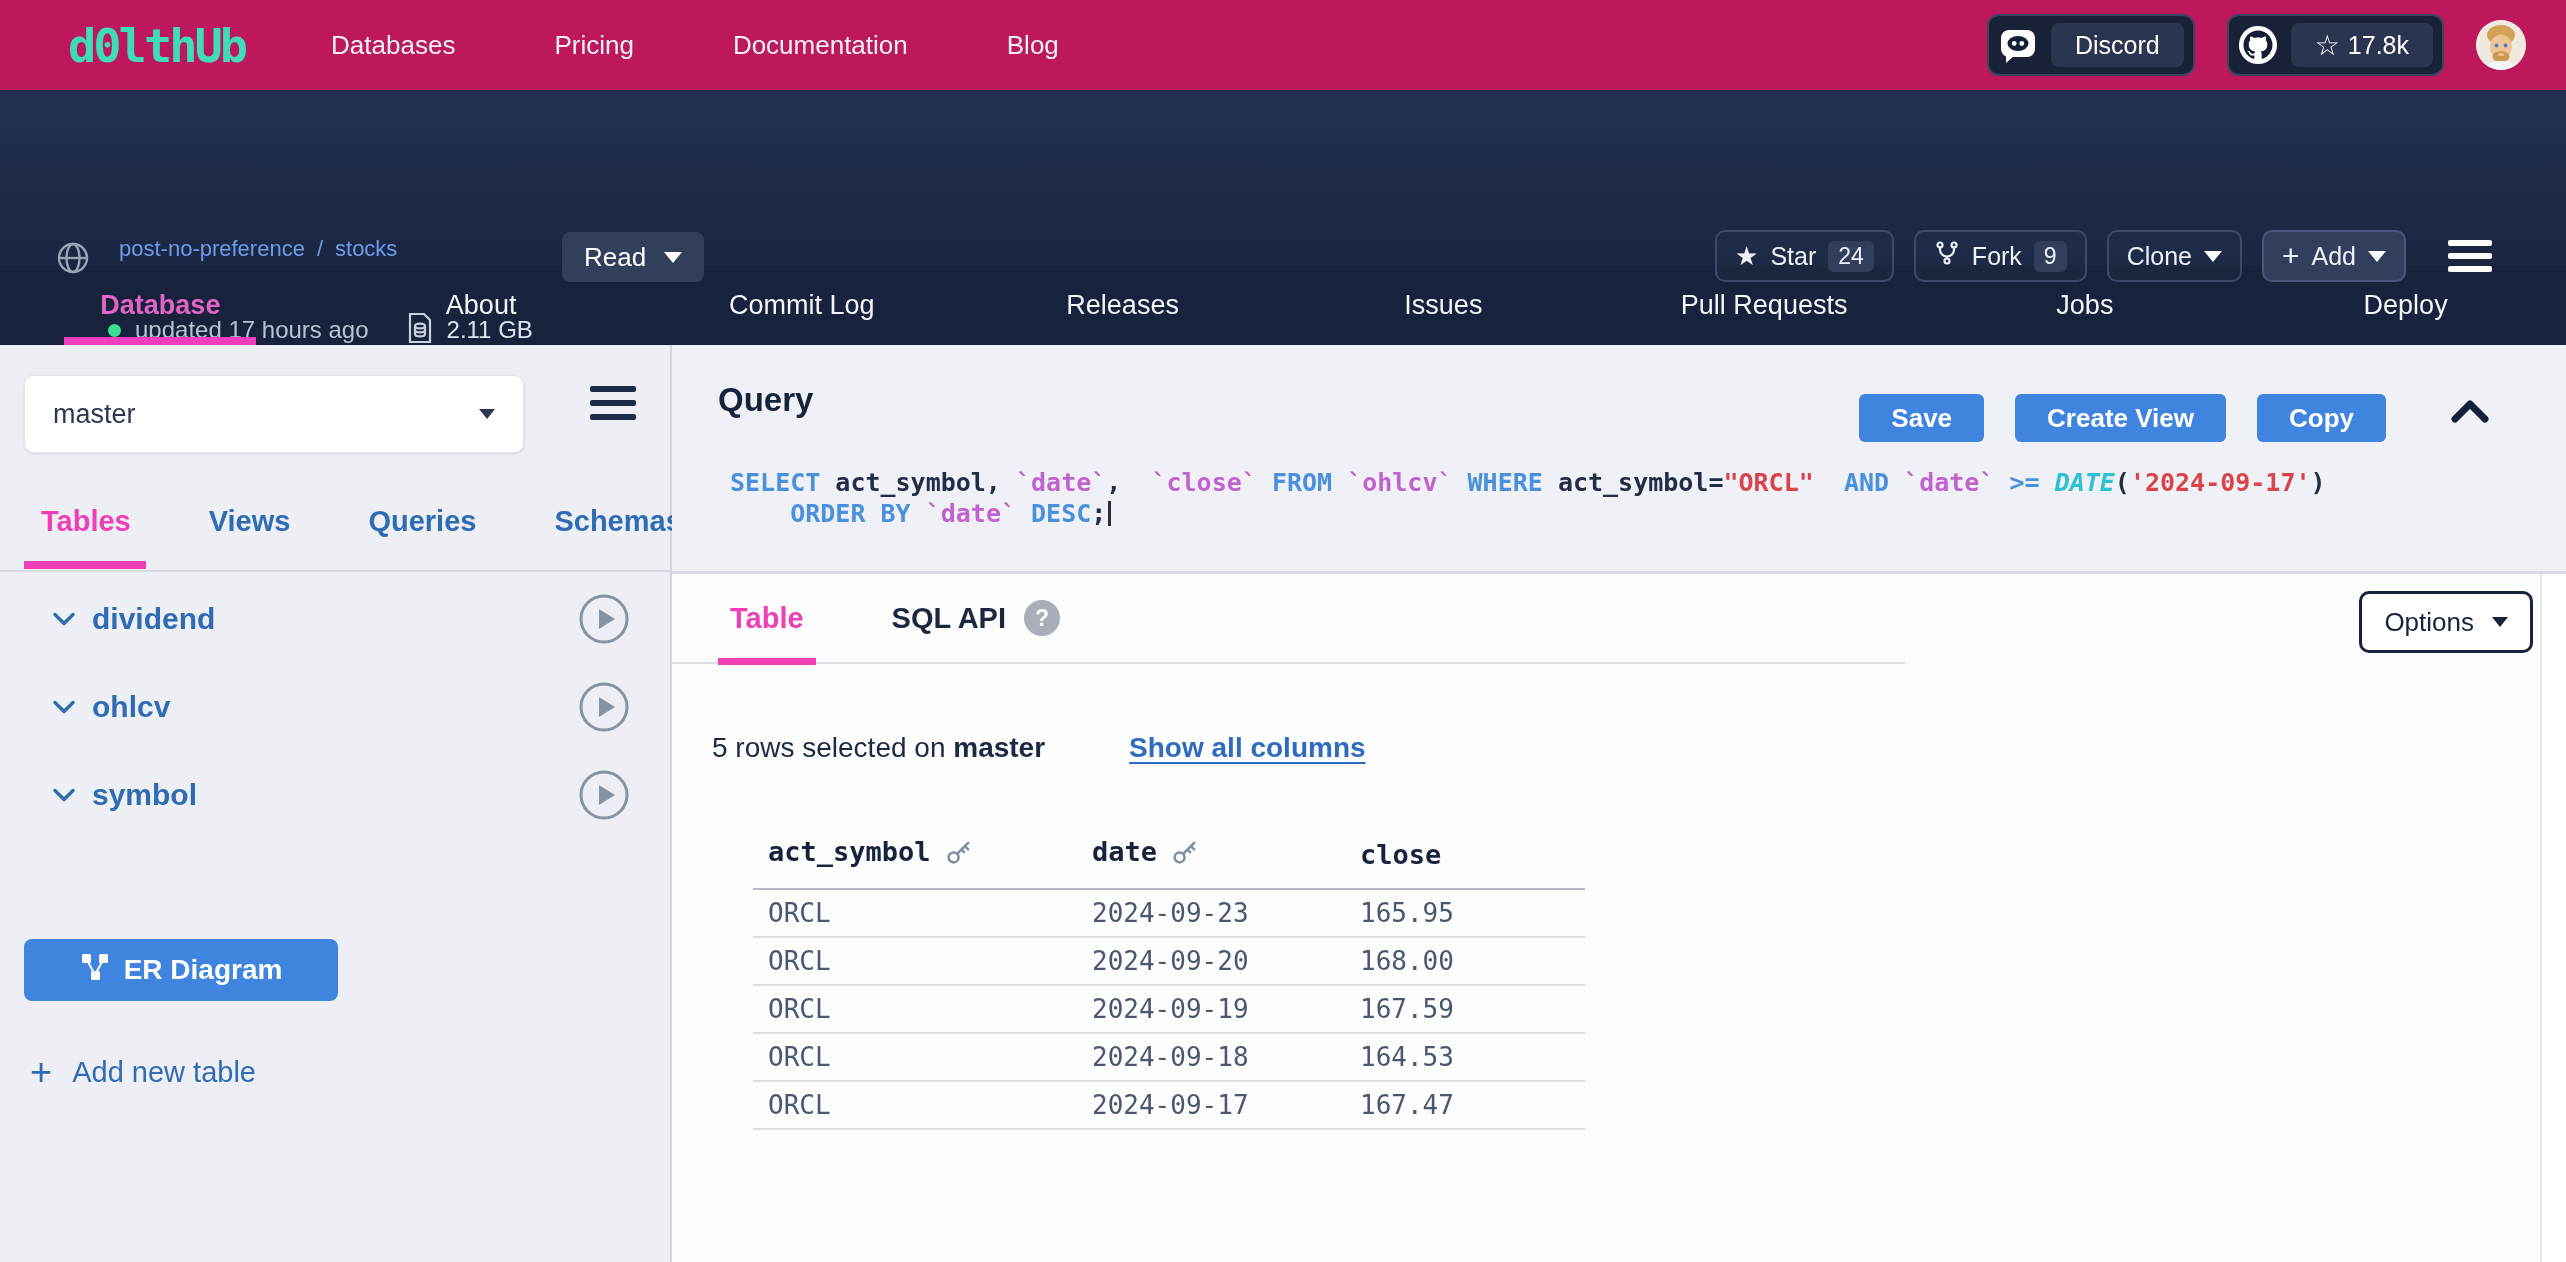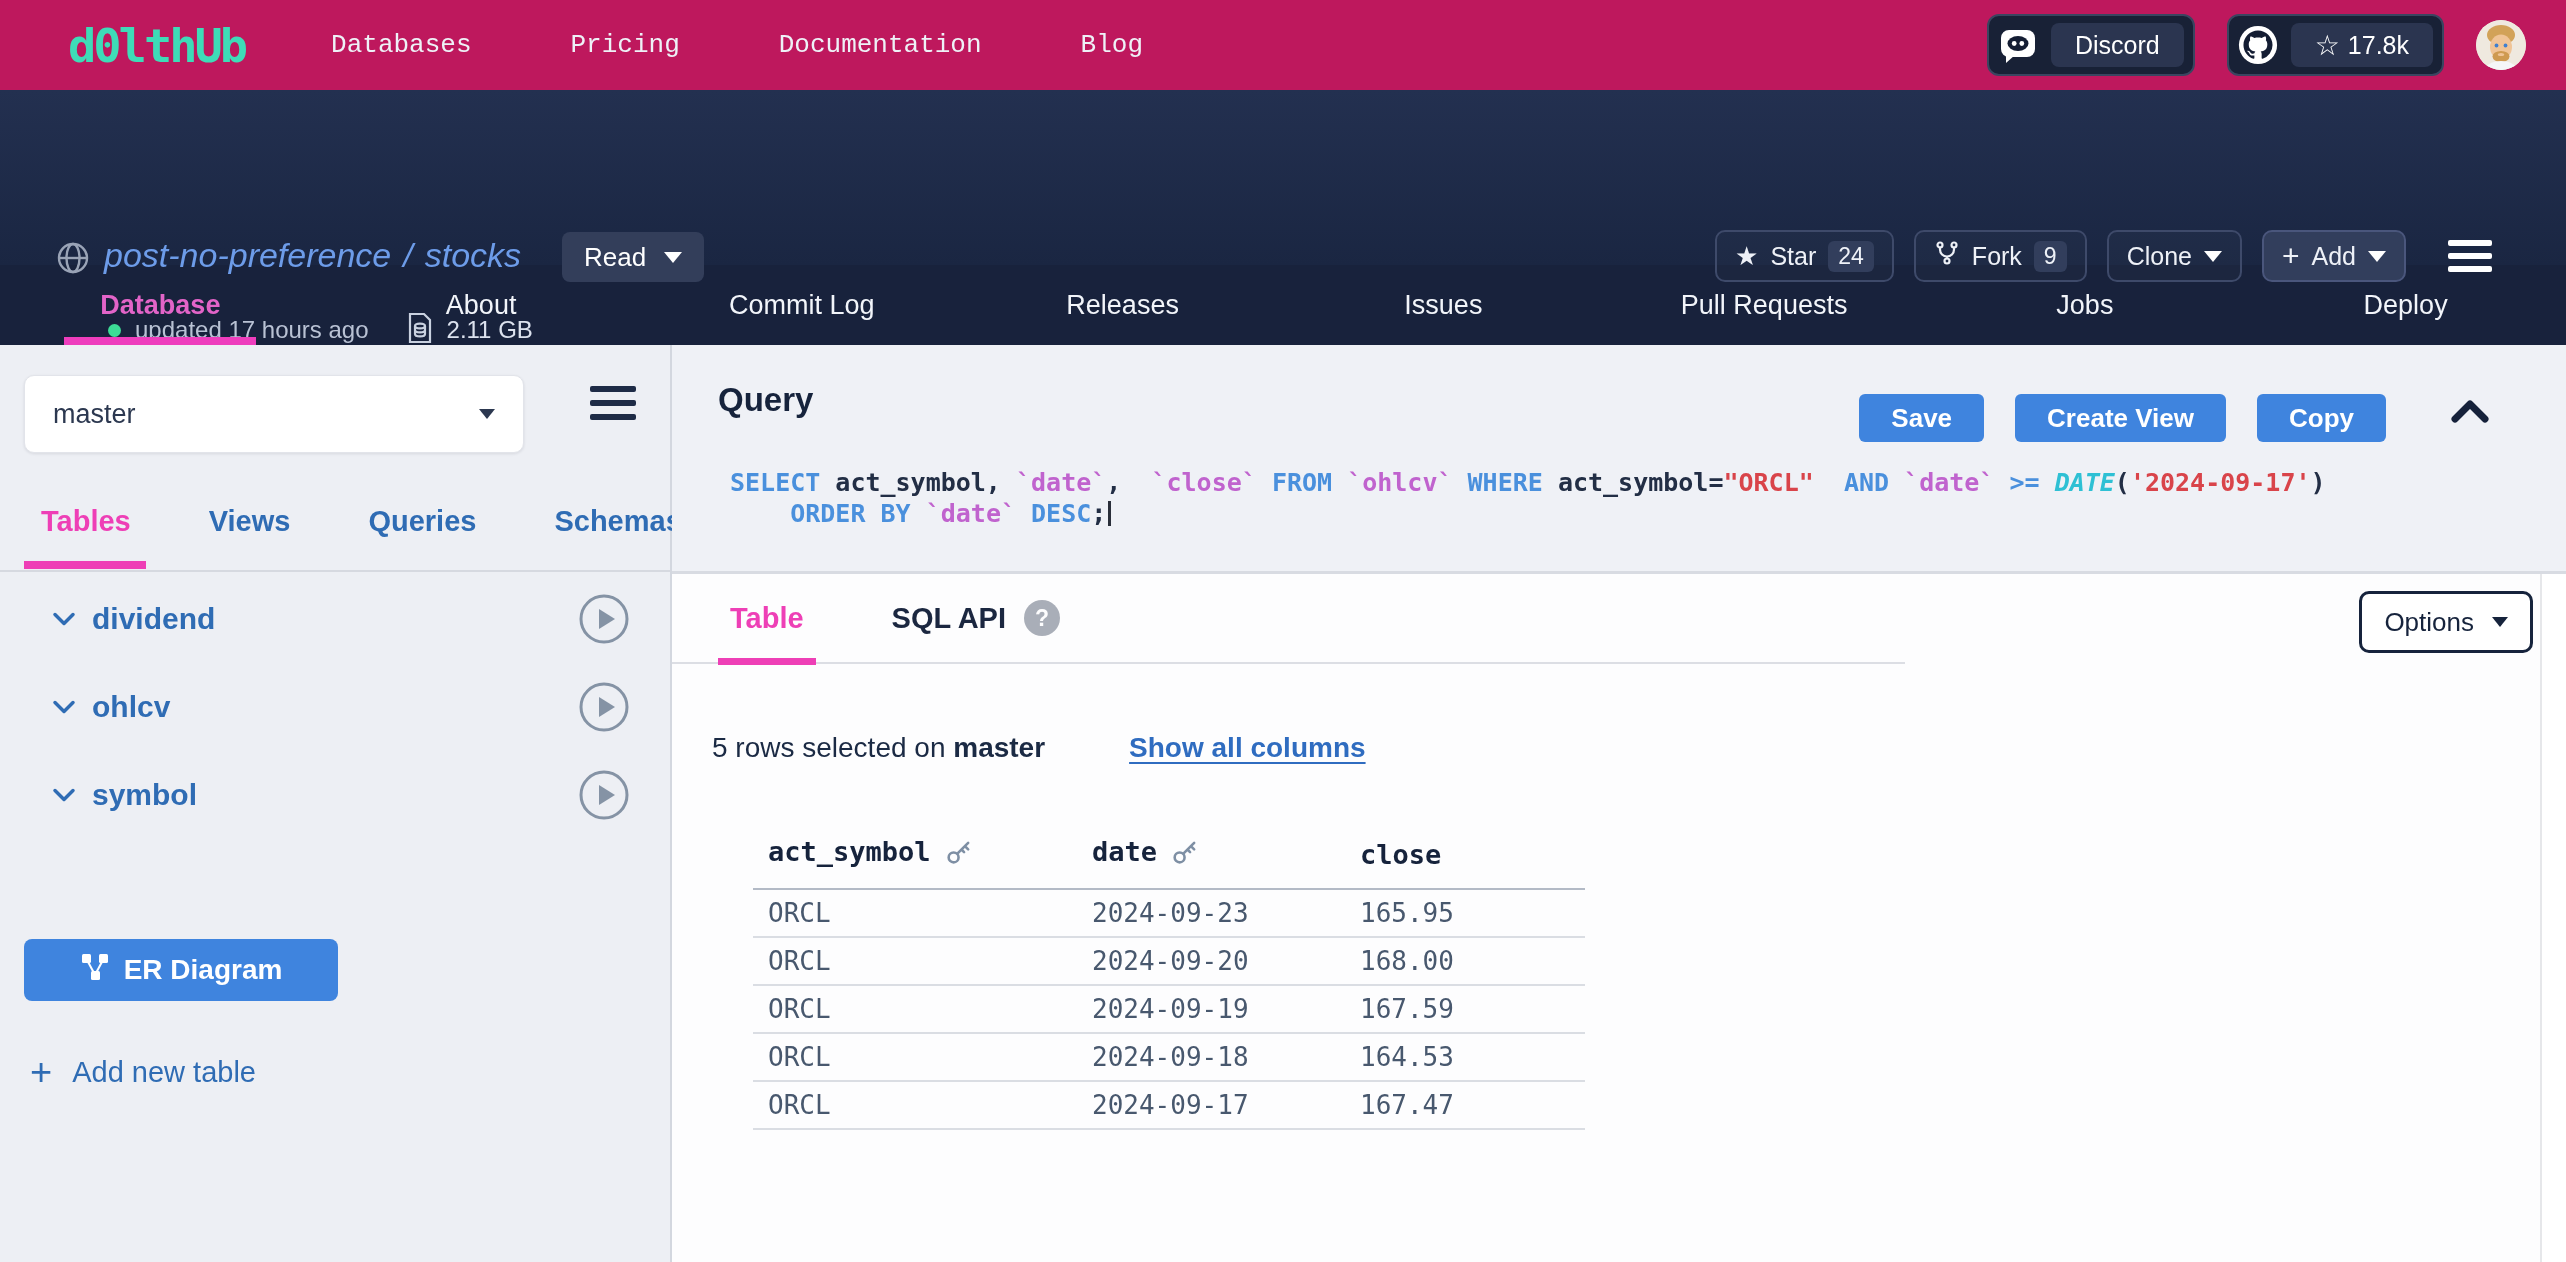--- a/index.html
+++ b/index.html
@@ -17,42 +17,42 @@
     height: 90px; background: #be185d;
     display: flex; align-items: center;
     padding: 0 40px 0 68px;
   }
   .logo {
     font-family: "DejaVu Sans Mono", monospace;
     font-weight: bold; font-size: 47px; letter-spacing: -3px;
     color: #3edcb7;
   }
   .topnav-links { display: flex; gap: 99px; margin-left: 86px; }
-  .topnav-link { color: #eef1f7; font-size: 26px; font-family: Liberation Mono, monospace; }
+  .topnav-link { color: #eef1f7; font-size: 26px; }
   .topnav-right { margin-left: auto; display: flex; align-items: center; gap: 32px; }
   .pill-btn {
     height: 62px; border: 2px solid #3a4560; border-radius: 12px;
     background: #182136; display: flex; align-items: center; gap: 13px;
     padding: 0 9px;
   }
   .pill-label {
     background: #2b3550; height: 44px; border-radius: 8px;
     display: flex; align-items: center; gap: 8px; padding: 0 24px;
     color: #ffffff; font-size: 25px;
   }
   .icon-tile { width: 40px; height: 40px; display: flex; align-items: center; justify-content: center; }
   .avatar { width: 50px; height: 50px; border-radius: 50%; overflow: hidden; background: #efe9df; }
 
   
   .repo-header {
     height: 175px; position: relative;
     background: linear-gradient(180deg, #233050 0%, #1a2642 100%);
   }
   .globe { position: absolute; left: 56px; top: 151px; }
-  .crumb { position: absolute; left: 104px; top: 146px; font-size: 34px; color: #6d9ce9; display: flex; gap: 12px; font-style: italic; }
+  .crumb { position: absolute; left: 119px; top: 146px; font-size: 22px; color: #6d9ce9; display: flex; gap: 12px; }
   .crumb .sep { color: #6d9ce9; }
   .read-btn {
     position: absolute; left: 562px; top: 142px; height: 50px;
     background: #333e5a; border-radius: 8px; color: #fff; font-size: 26px;
     display: flex; align-items: center; gap: 18px; padding: 0 22px;
   }
   .caret-down { width: 0; height: 0; border-left: 9px solid transparent; border-right: 9px solid transparent; border-top: 11px solid currentColor; display: inline-block; }
   .rh-actions { position: absolute; top: 140px; right: 74px; display: flex; align-items: center; gap: 20px; }
   .outline-btn {
     height: 52px; border: 2px solid #3e4a6a; border-radius: 10px;

